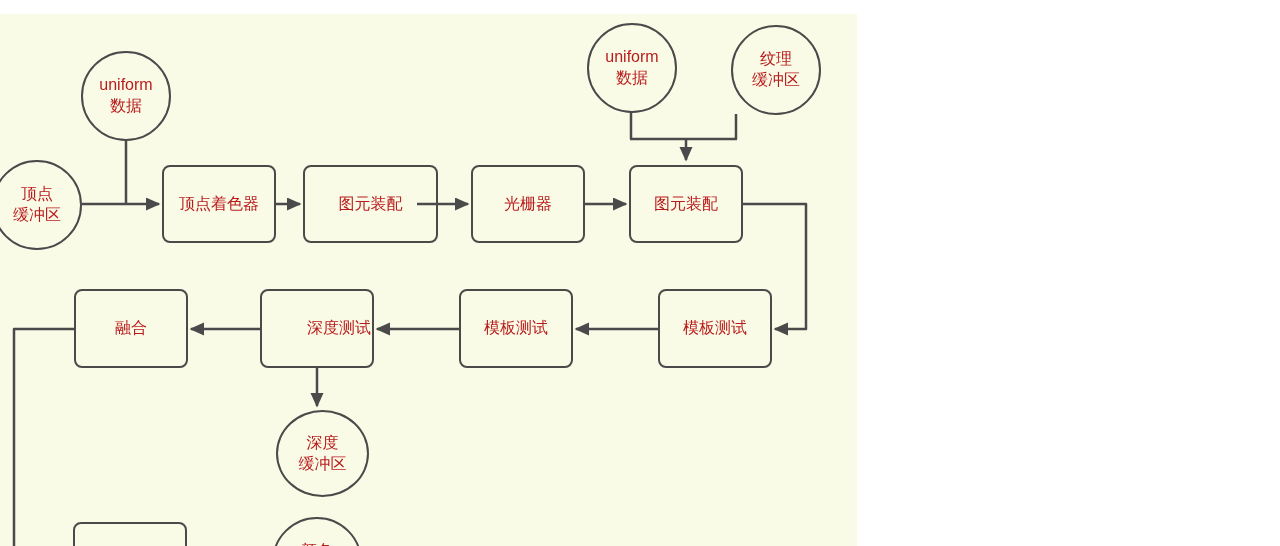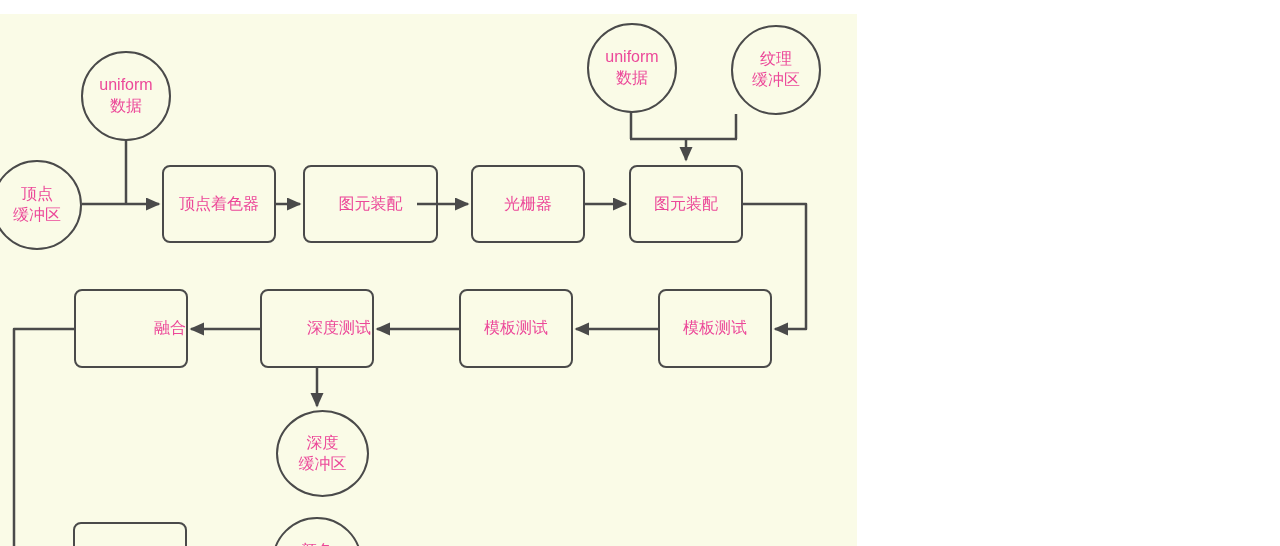--- a/index.html
+++ b/index.html
@@ -10,37 +10,37 @@
   }
   .canvas-bg {
     position:absolute; left:0; top:14px; width:857px; height:532px;
     background:#fafbe7;
   }
   .edges { position:absolute; left:0; top:0; width:1280px; height:546px; pointer-events:none; }
   .node {
     position:absolute; box-sizing:border-box;
     border:2.5px solid #4a4a4a;
     display:flex; align-items:center; justify-content:center;
-    text-align:center; color:#ec4899;
+    text-align:center; color:#b91c1c;
     font-size:16px; line-height:1.3;
   }
   .rect   { border-radius:8px; }
   .circle { border-radius:50%; }
   .lbl { white-space:pre-line; display:inline-block; }
   .lbl.narrow { width:70px; }
   
   .n-uniform-left   { left:81px;  top:51px;  width:90px;  height:90px; }
   .n-vertex-buffer  { left:-8px;  top:160px; width:90px;  height:90px; }
   .n-uniform-right  { left:587px; top:23px;  width:90px;  height:90px; }
   .n-texture-buffer { left:731px; top:25px;  width:90px;  height:90px; }
   .n-vertex-shader  { left:162px; top:165px; width:114px; height:78px; }
   .n-prim-assembly  { left:303px; top:165px; width:135px; height:78px;font-family:Liberation Serif, serif; }
   .n-rasterizer     { left:471px; top:165px; width:114px; height:78px; }
   .n-frag-shader    { left:629px; top:165px; width:114px; height:78px; }
-  .n-blend          { left:74px;  top:289px; width:114px; height:79px;justify-content:flex-end; }
+  .n-blend          { left:74px;  top:289px; width:114px; height:79px; }
   .n-depth-test     { left:260px; top:289px; width:114px; height:79px;padding-left:44px; }
   .n-stencil-test   { left:459px; top:289px; width:114px; height:79px; }
   .n-ownership-test { left:658px; top:289px; width:114px; height:79px; }
   .n-depth-buffer   { left:276px; top:410px; width:93px;  height:87px; }
   .n-color-buffer   { left:272px; top:517px; width:90px;  height:90px; }
   .n-bottom-box     { left:73px;  top:522px; width:114px; height:70px; }
 </style>
 </head>
 <body>
 

